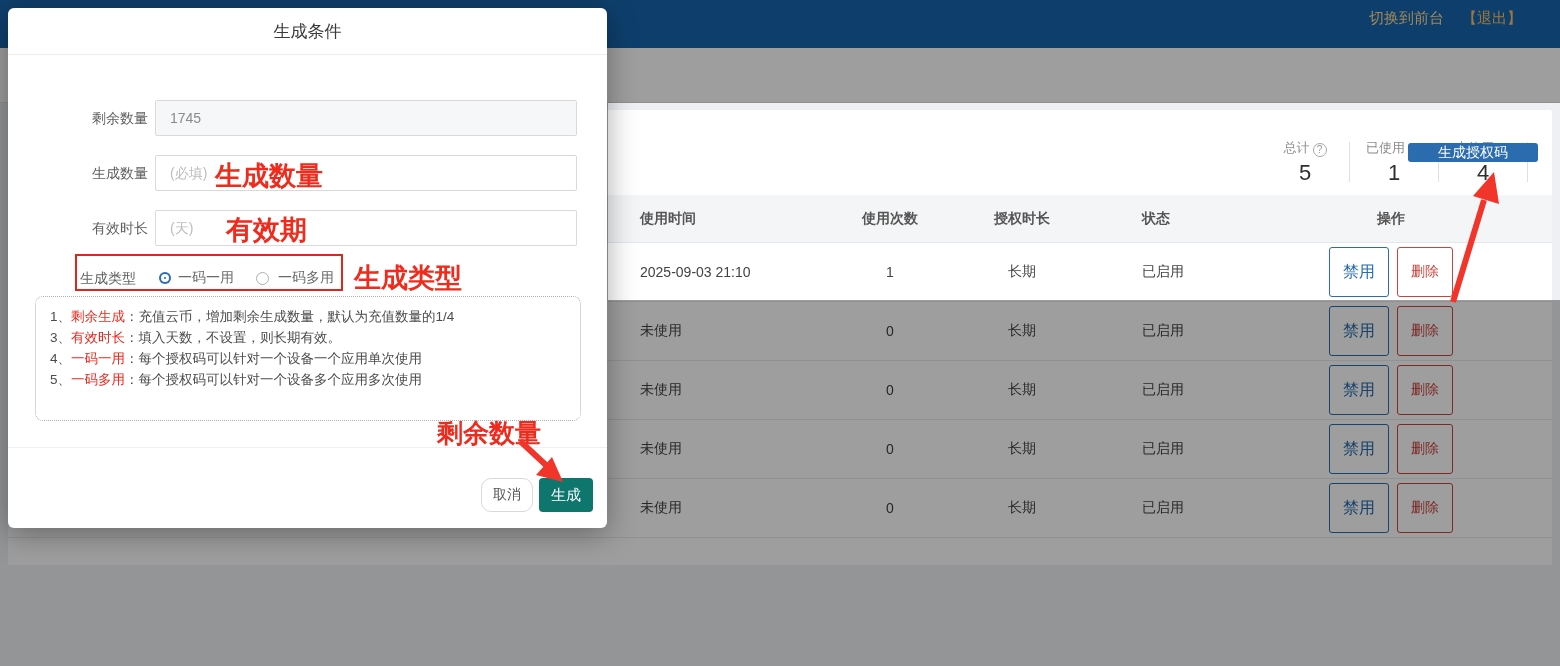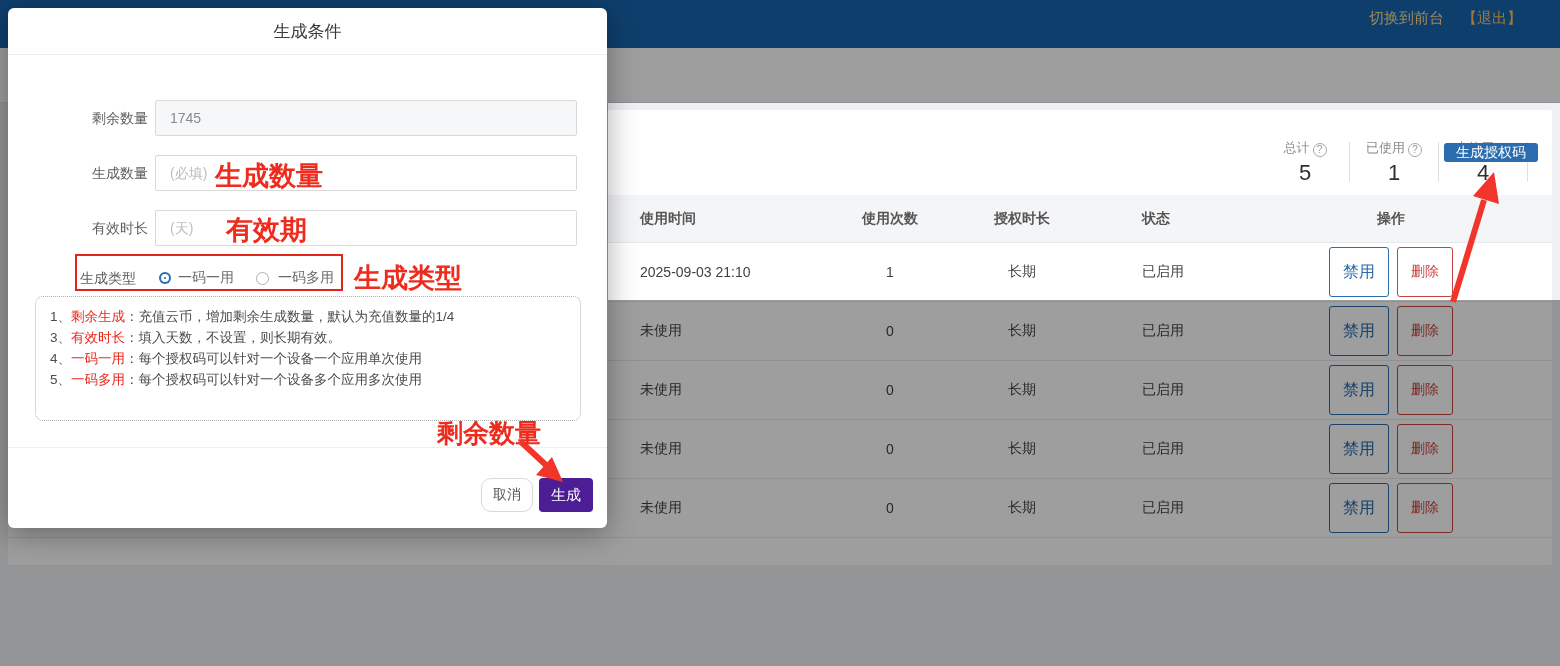--- a/index.html
+++ b/index.html
@@ -46,21 +46,21 @@
     display:flex; align-items:flex-end; justify-content:center; gap:3px;
   }
   .q-icon {
     display:inline-flex; align-items:center; justify-content:center;
     width:14px; height:14px; border:1px solid #a8a8a8; border-radius:50%;
     font-size:10px; color:#9a9a9a; cursor:pointer;
   }
   .stat-value { font-size:22px; color:#2f2f2f; margin-top:3px; }
   .stat-sep { width:1px; height:40px; background:#dcdfe6; margin:0 10px; }
   .btn-generate {
-    margin-left:22px; height:19px; padding:0 12px;
+    margin-left:22px; height:19px; padding:0 30px;
     background:#2a6cad; color:#fff; font-size:14px;
     border:none; border-radius:3px; cursor:pointer; white-space:nowrap;
   }
 
   
   .auth-table { position:absolute; left:0; top:85px; width:1544px; }
   .t-head, .t-row {
     display:grid;
     grid-template-columns:610px 212px 120px 144px 200px 1fr;
     align-items:center;
@@ -145,21 +145,21 @@
     position:absolute; left:0; top:439px; width:100%;
     border-top:1px solid #efefef;
   }
   .btn-cancel {
     position:absolute; left:473px; top:470px; width:52px; height:34px;
     background:#fff; border:1px solid #d9d9d9; border-radius:10px;
     font-size:14px; color:#555; cursor:pointer;
   }
   .btn-submit {
     position:absolute; left:531px; top:470px; width:54px; height:34px;
-    background:#4c1d95; border:none; border-radius:4px;
+    background:#0f766e; border:none; border-radius:4px;
     font-size:15px; color:#fff; cursor:pointer;
   }
 
   
   .ann { position:absolute; z-index:30; color:#ee2b1c; font-weight:bold; pointer-events:none; }
   .ann-quantity { left:215px; top:158px; font-size:27px; }
   .ann-validity { left:226px; top:212px; font-size:27px; }
   .ann-type     { left:354px; top:260px; font-size:27px; }
   .ann-final    { left:437px; top:416px; font-size:26px; }
   .ann-rect {

